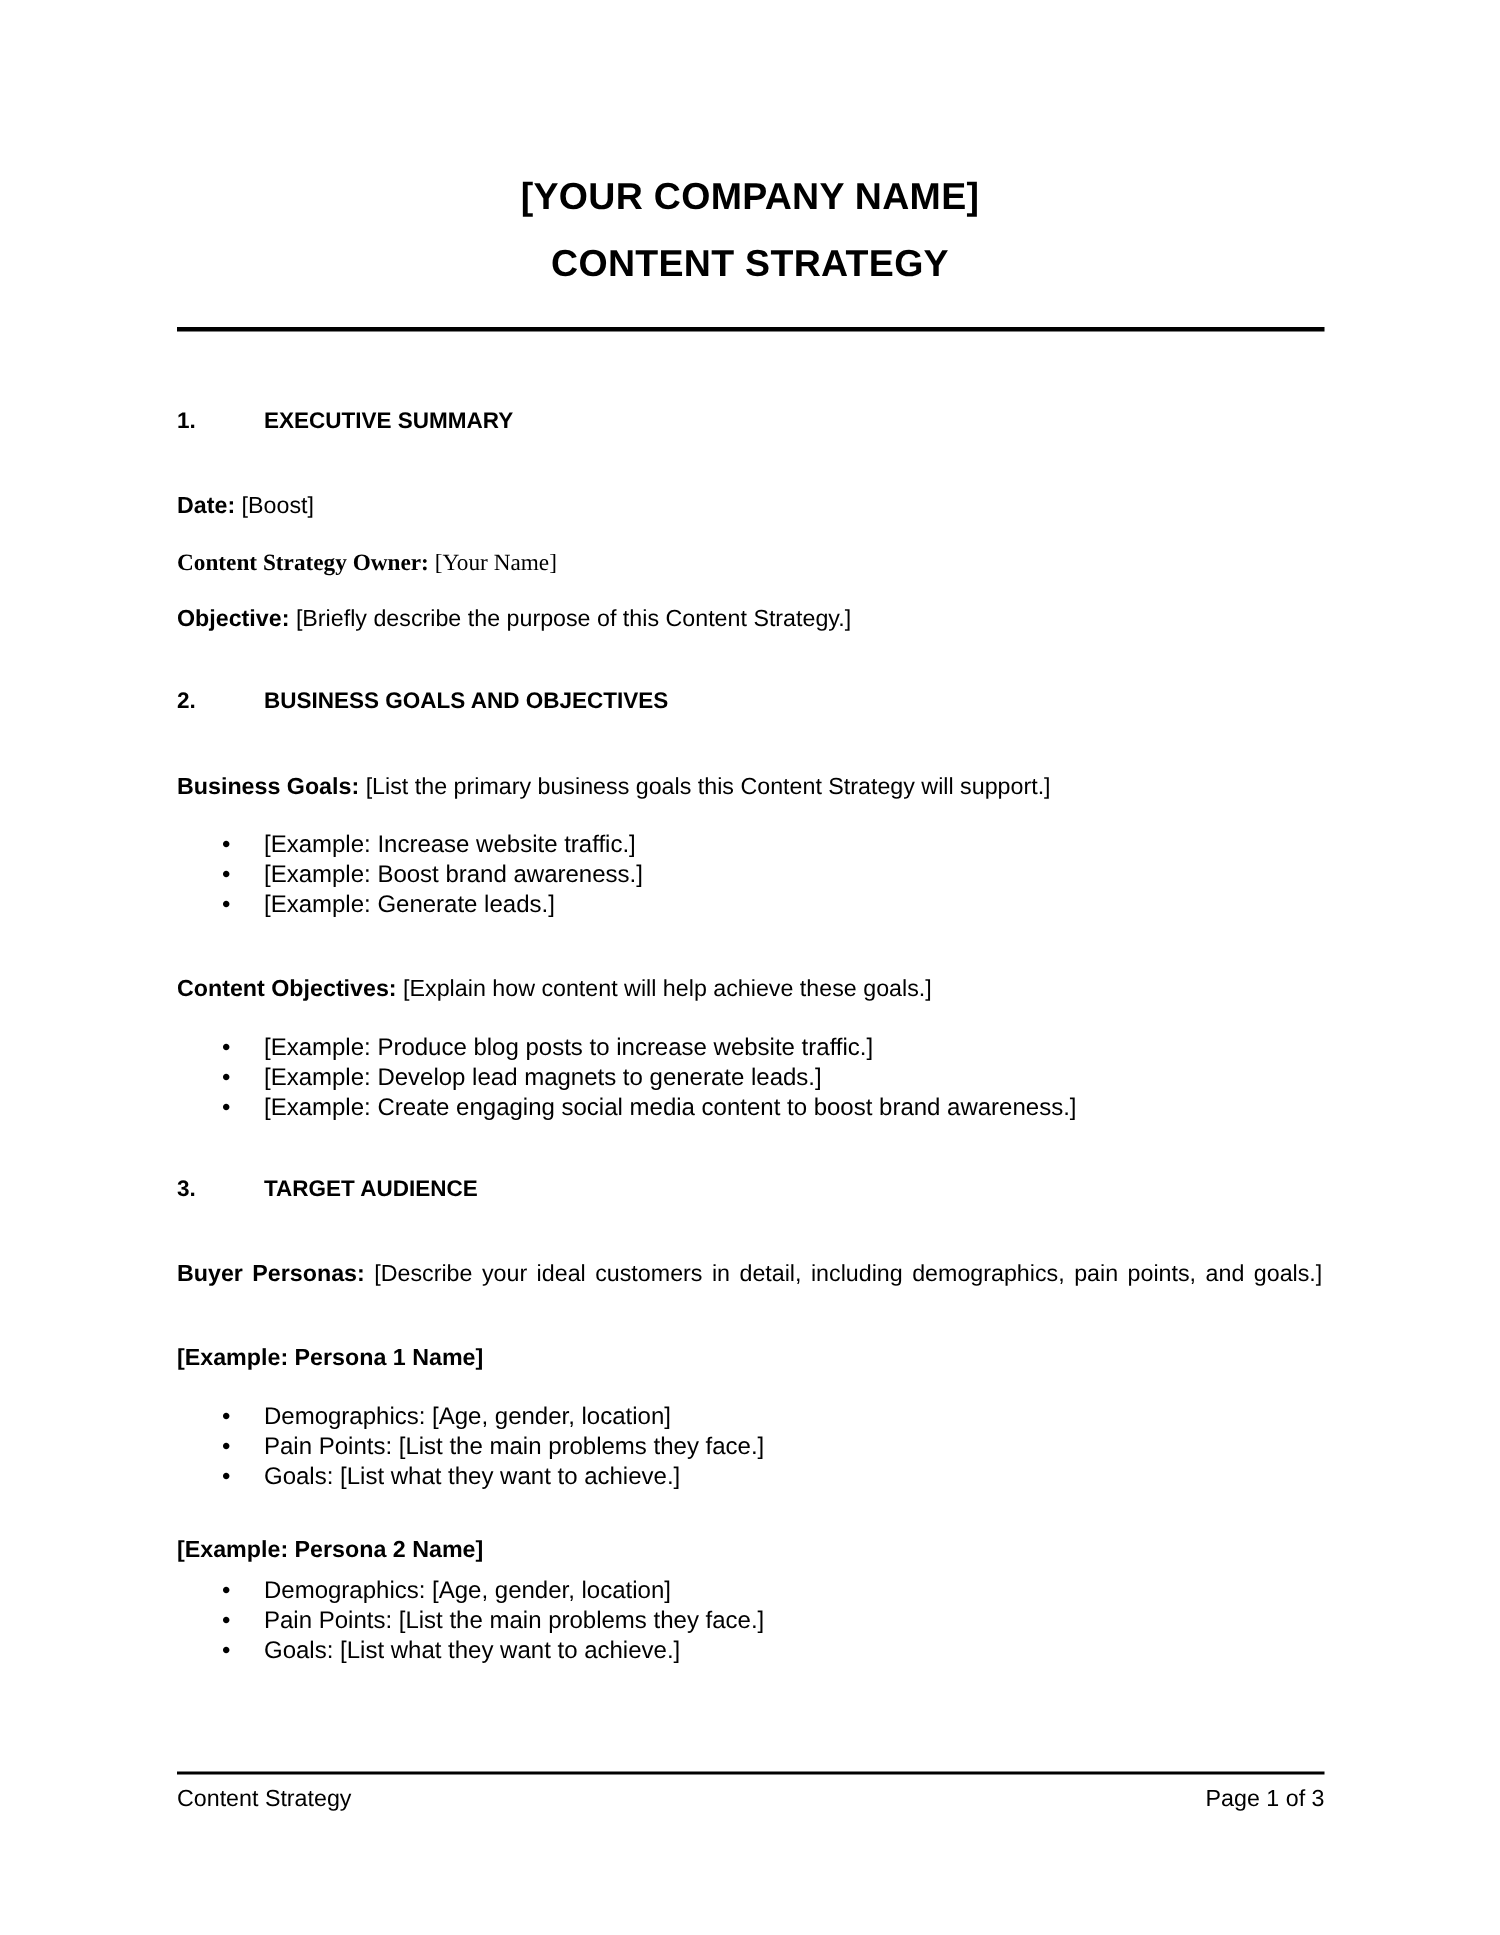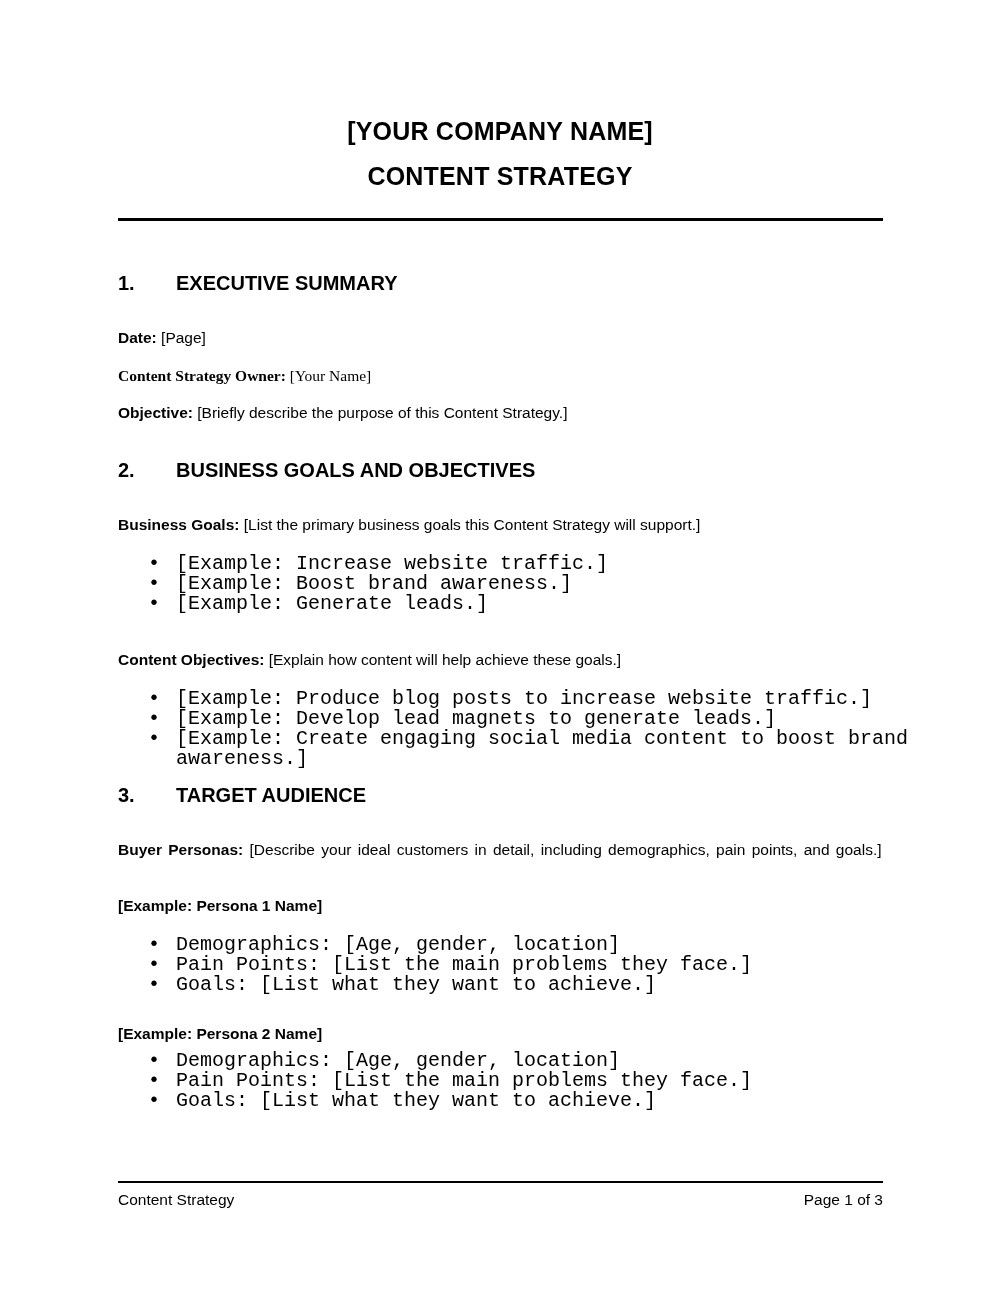--- a/index.html
+++ b/index.html
@@ -4,47 +4,47 @@
 <style>
   html, body { margin: 0; padding: 0; background: #ffffff; }
   body { width: 1000px; height: 1290px; position: relative; overflow: hidden;
          font-family: "Liberation Sans", sans-serif; color: #000; }
   .page { position: absolute; left: 0; top: 0; width: 1000px; height: 1290px; }
   .title { position: absolute; left: 0; width: 1000px; text-align: center;
            font-weight: bold; font-size: 25px; letter-spacing: 0.2px; }
   .title.t1 { top: 117px; }
   .title.t2 { top: 162px; }
   .rule-top { position: absolute; left: 118px; width: 765px; top: 218px; height: 3px; background: #000; }
-  .h { position: absolute; left: 118px; font-weight: bold; font-size: 20px; }
+  .h { position: absolute; left: 118px; font-weight: bold; font-size: 15px; }
   .h .num { display: inline-block; width: 58px; }
   .p { position: absolute; left: 118px; width: 765px; font-size: 15.5px; line-height: 20px; }
   .p b { font-weight: bold; }
   .justify { text-align: justify; text-align-last: left; word-spacing: 2px; }
-  ul.bl { position: absolute; left: 118px; margin: 0; padding: 0; list-style: none; font-size: 20px; font-family: Liberation Mono, monospace; }
+  ul.bl { position: absolute; left: 118px; margin: 0; padding: 0; list-style: none; font-size: 16px; }
   ul.bl li { position: relative; padding-left: 58px; line-height: 20px; }
   ul.bl li::before { content: "\2022"; position: absolute; left: 30px; top: 0; }
   .rule-foot { position: absolute; left: 118px; width: 765px; top: 1181px; height: 2px; background: #000; }
   .foot { position: absolute; top: 1191px; font-size: 15.5px; }
   .foot.left { left: 118px; }
   .foot.right { right: 117px; }
 </style>
 </head>
 <body>
 
 <div class="page">
 
   <div class="title t1">[YOUR COMPANY NAME]</div>
   <div class="title t2">CONTENT STRATEGY</div>
   <div class="rule-top"></div>
 
   <div class="h" style="top:272px;">
     <span class="num">1.</span><span>EXECUTIVE SUMMARY</span>
   </div>
   <div class="p" style="top:328px;">
-    <b>Date:</b><span> [Page]</span>
+    <b>Date:</b><span> [Boost]</span>
   </div>
   <div class="p" style="top:366px;font-family:Liberation Serif, serif;">
     <b>Content Strategy Owner:</b><span> [Your Name]</span>
   </div>
   <div class="p" style="top:403px;">
     <b>Objective:</b><span> [Briefly describe the purpose of this Content Strategy.]</span>
   </div>
 
   <div class="h" style="top:459px;">
     <span class="num">2.</span><span>BUSINESS GOALS AND OBJECTIVES</span>

